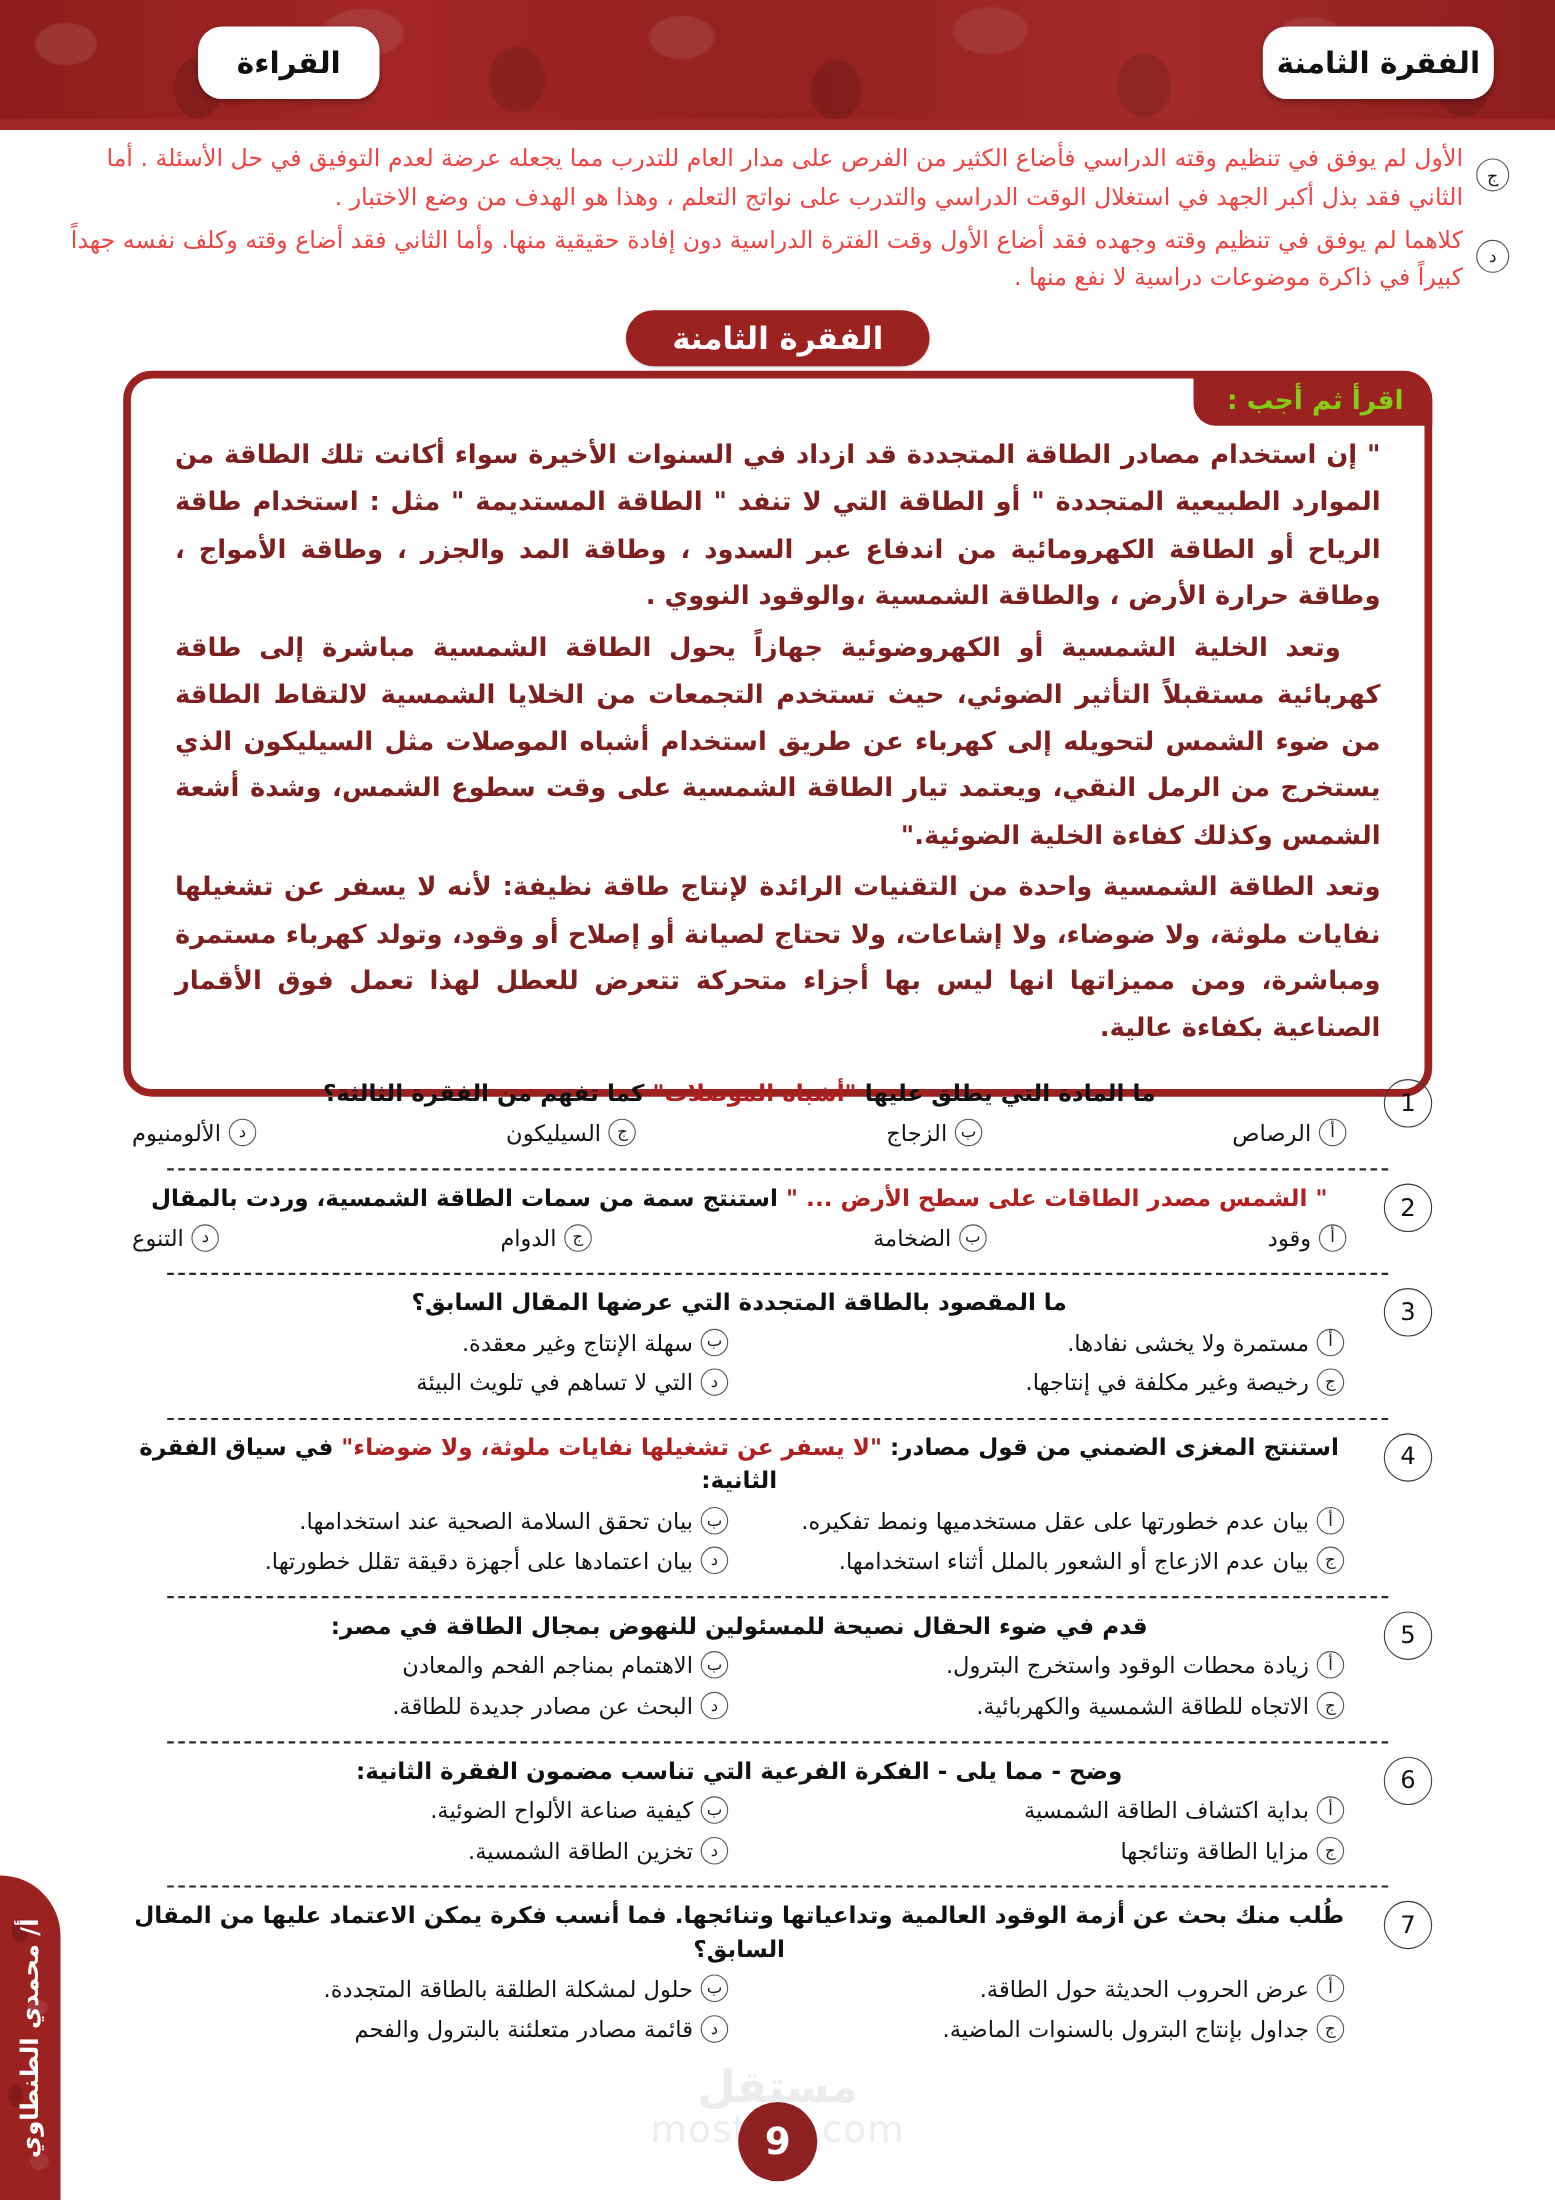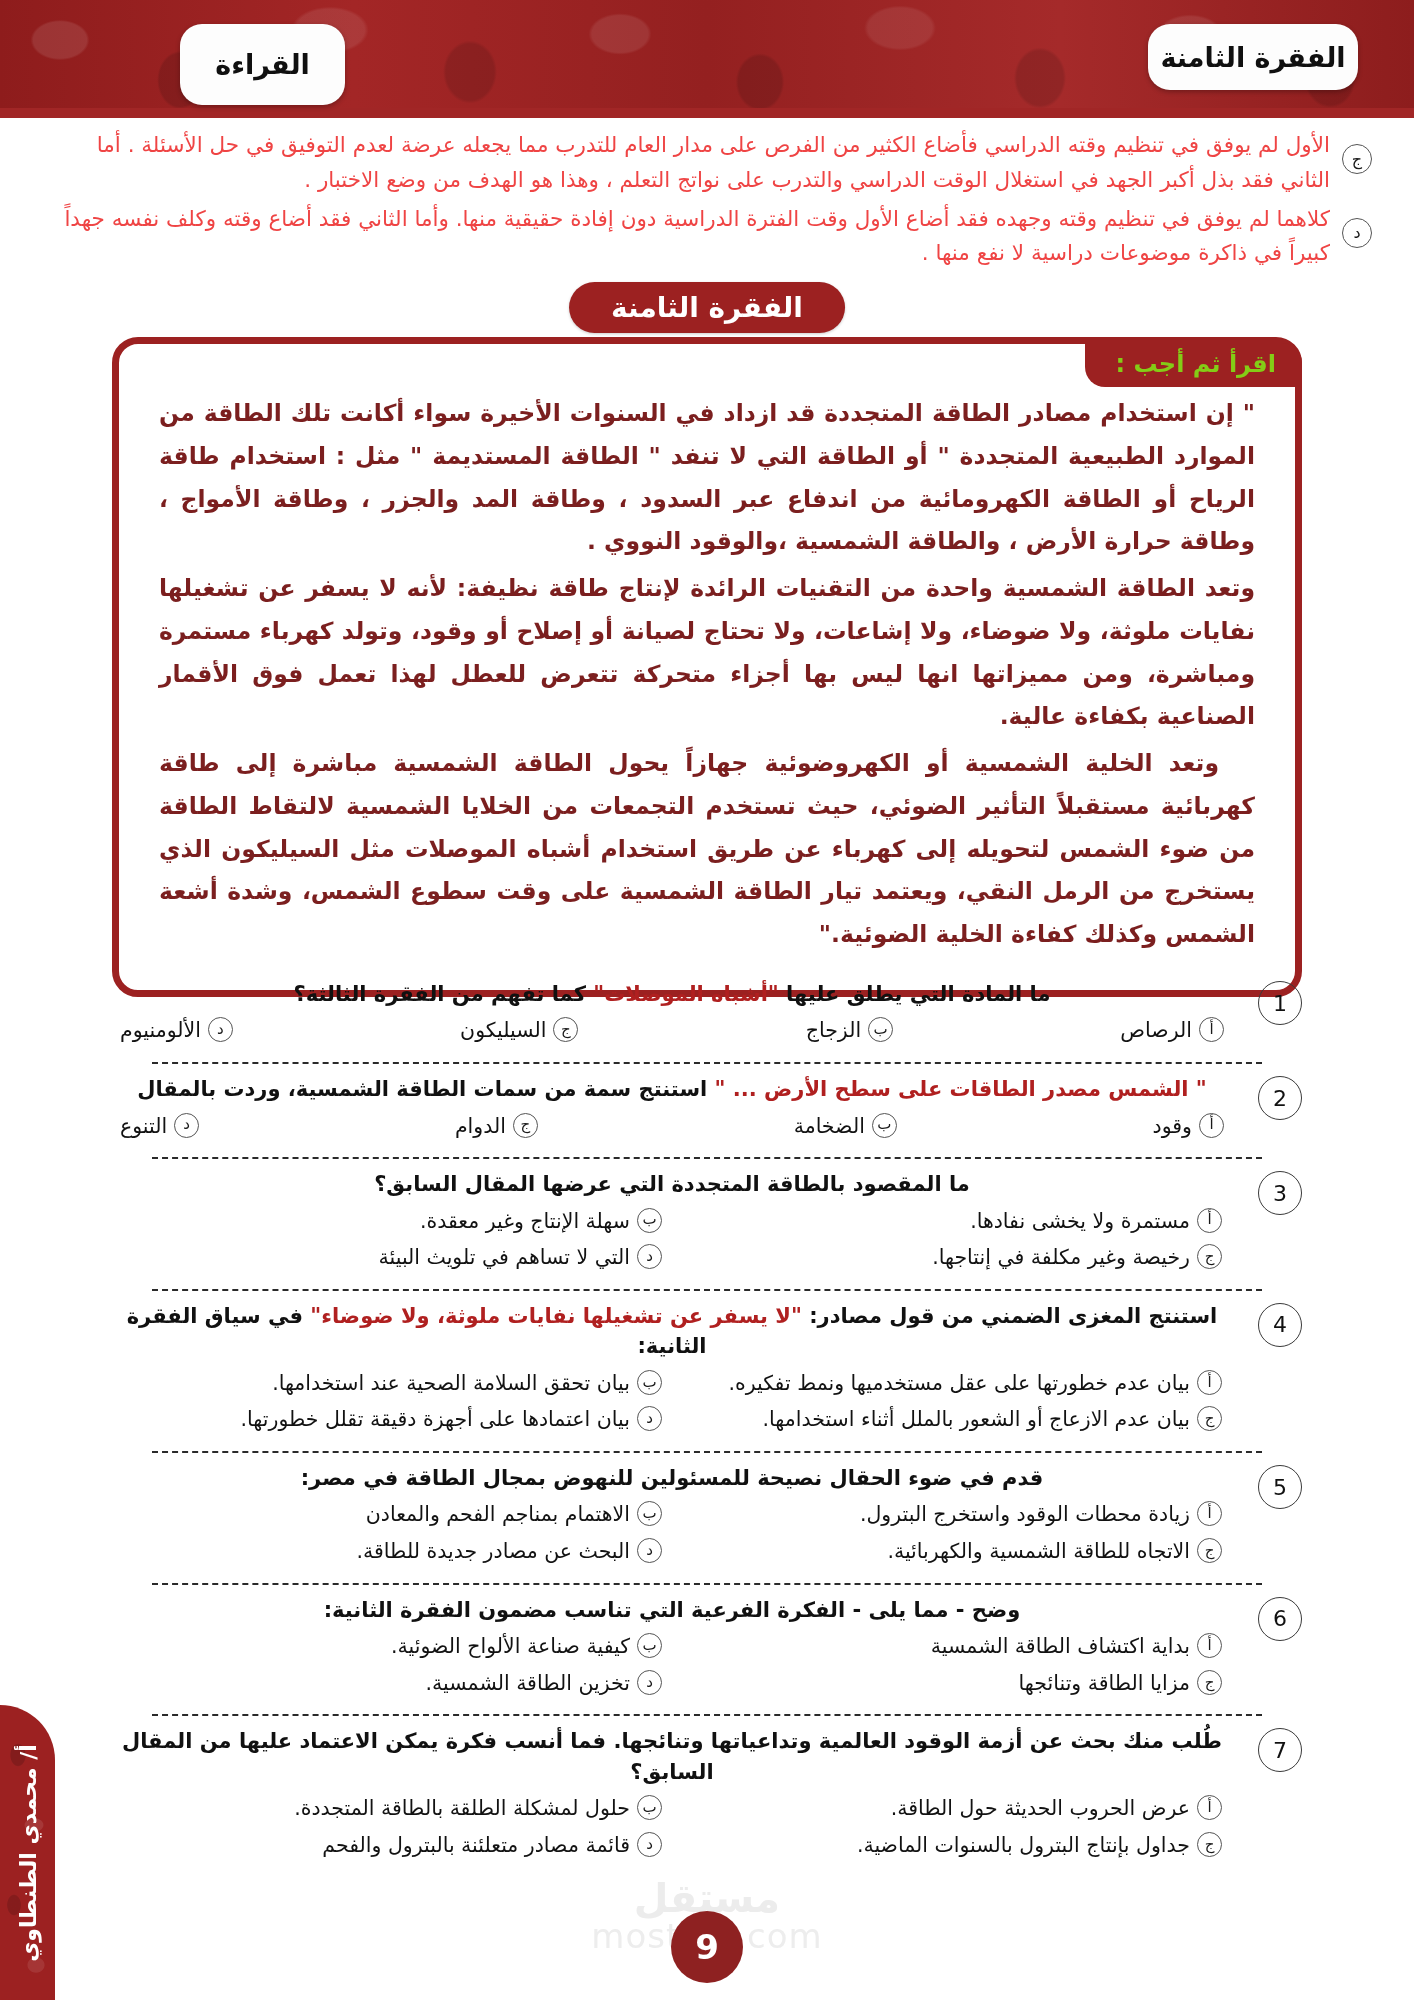--- a/index.html
+++ b/index.html
@@ -42,21 +42,21 @@
   .pill{
     position:absolute; top:24px;
     background:#fdfdfd;
     border-radius:22px;
     box-shadow:0 2px 5px rgba(0,0,0,.28);
     display:flex; align-items:center; justify-content:center;
     font-weight:bold; color:#101010;
     letter-spacing:0px;
   }
   .pill-right{ right:56px; width:210px; height:66px; font-size:27px; }
-  .pill-left { left:180px;  width:165px; height:81px; font-size:27px; }
+  .pill-left { left:180px;  width:165px; height:66px; font-size:27px; }
 
   
   .side-tab{
     position:absolute; left:0; top:1705px; width:55px; height:295px;
     background:#9c2121;
     border-top-right-radius:55px;
     overflow:hidden;
   }
   .side-tab .tex{
     position:absolute; inset:0;
@@ -202,22 +202,22 @@
     <div class="circ-letter">د</div>
     <div class="ans-text">كلاهما لم يوفق في تنظيم وقته وجهده فقد أضاع الأول وقت الفترة الدراسية دون إفادة حقيقية منها. وأما الثاني فقد أضاع وقته وكلف نفسه جهداً كبيراً في ذاكرة موضوعات دراسية لا نفع منها .</div>
   </div>
 </div>
 
 <div class="section-badge">الفقرة الثامنة</div>
 
 <div class="passage-box">
   <div class="passage-tab">اقرأ ثم أجب :</div>
   <p class="passage-p">" إن استخدام مصادر الطاقة المتجددة قد ازداد في السنوات الأخيرة سواء أكانت تلك الطاقة من الموارد الطبيعية المتجددة " أو الطاقة التي لا تنفد " الطاقة المستديمة " مثل : استخدام طاقة الرياح أو الطاقة الكهرومائية من اندفاع عبر السدود ، وطاقة المد والجزر ، وطاقة الأمواج ، وطاقة حرارة الأرض ، والطاقة الشمسية ،والوقود النووي .</p>
+  <p class="passage-p indent">وتعد الخلية الشمسية أو الكهروضوئية جهازاً يحول الطاقة الشمسية مباشرة إلى طاقة كهربائية مستقبلاً التأثير الضوئي، حيث تستخدم التجمعات من الخلايا الشمسية لالتقاط الطاقة من ضوء الشمس لتحويله إلى كهرباء عن طريق استخدام أشباه الموصلات مثل السيليكون الذي يستخرج من الرمل النقي، ويعتمد تيار الطاقة الشمسية على وقت سطوع الشمس، وشدة أشعة الشمس وكذلك كفاءة الخلية الضوئية."</p>
   <p class="passage-p">وتعد الطاقة الشمسية واحدة من التقنيات الرائدة لإنتاج طاقة نظيفة: لأنه لا يسفر عن تشغيلها نفايات ملوثة، ولا ضوضاء، ولا إشاعات، ولا تحتاج لصيانة أو إصلاح أو وقود، وتولد كهرباء مستمرة ومباشرة، ومن مميزاتها انها ليس بها أجزاء متحركة تتعرض للعطل لهذا تعمل فوق الأقمار الصناعية بكفاءة عالية.</p>
-  <p class="passage-p indent">وتعد الخلية الشمسية أو الكهروضوئية جهازاً يحول الطاقة الشمسية مباشرة إلى طاقة كهربائية مستقبلاً التأثير الضوئي، حيث تستخدم التجمعات من الخلايا الشمسية لالتقاط الطاقة من ضوء الشمس لتحويله إلى كهرباء عن طريق استخدام أشباه الموصلات مثل السيليكون الذي يستخرج من الرمل النقي، ويعتمد تيار الطاقة الشمسية على وقت سطوع الشمس، وشدة أشعة الشمس وكذلك كفاءة الخلية الضوئية."</p>
 </div>
 
 <div class="questions" id="questions-list">
     <div class="q-block">
       <div class="q-num">1</div>
       <div class="q-text"><span>ما المادة التي يطلق عليها </span><span class="hl">"أشباه الموصلات"</span><span> كما تفهم من الفقرة الثالثة؟</span></div>
       <div class="opts-row">
         <div class="opt">
           <span class="mark">أ</span>
           <span>الرصاص</span>

